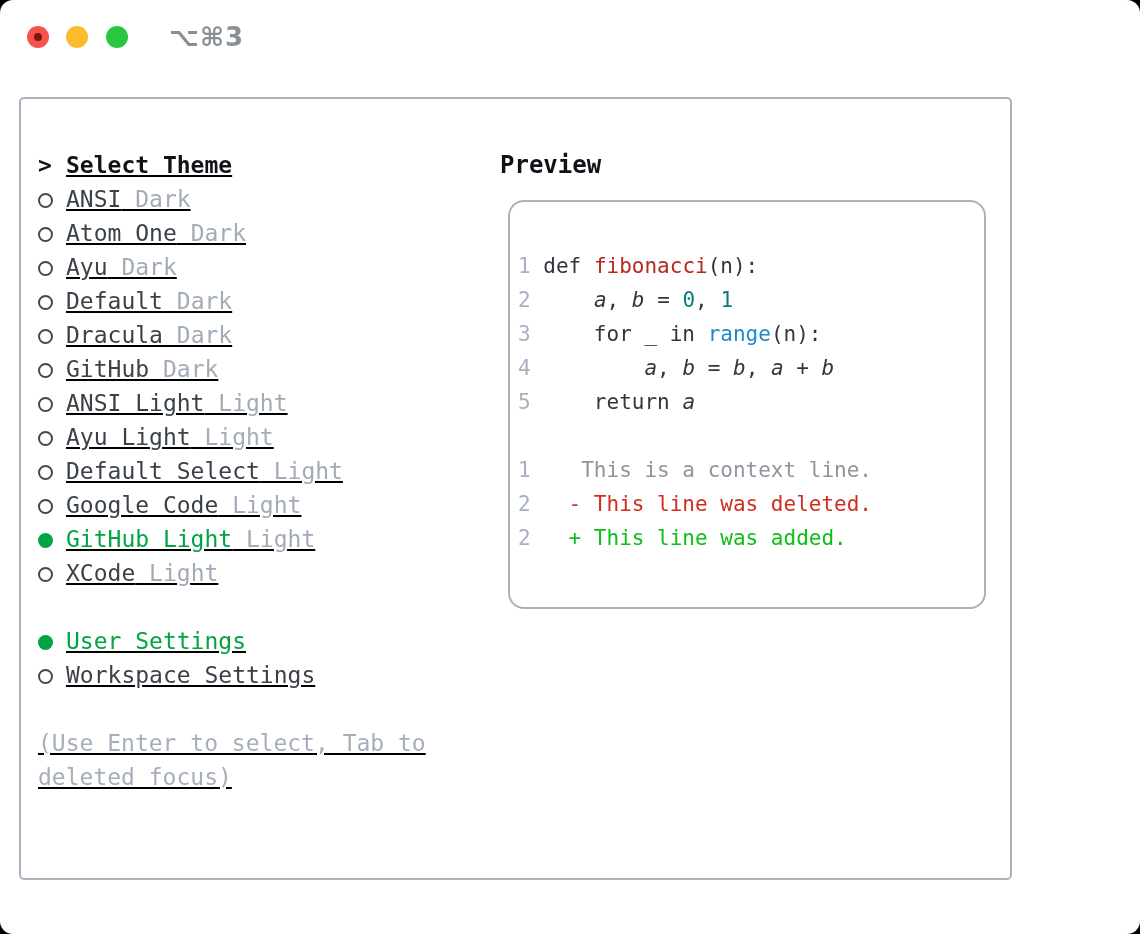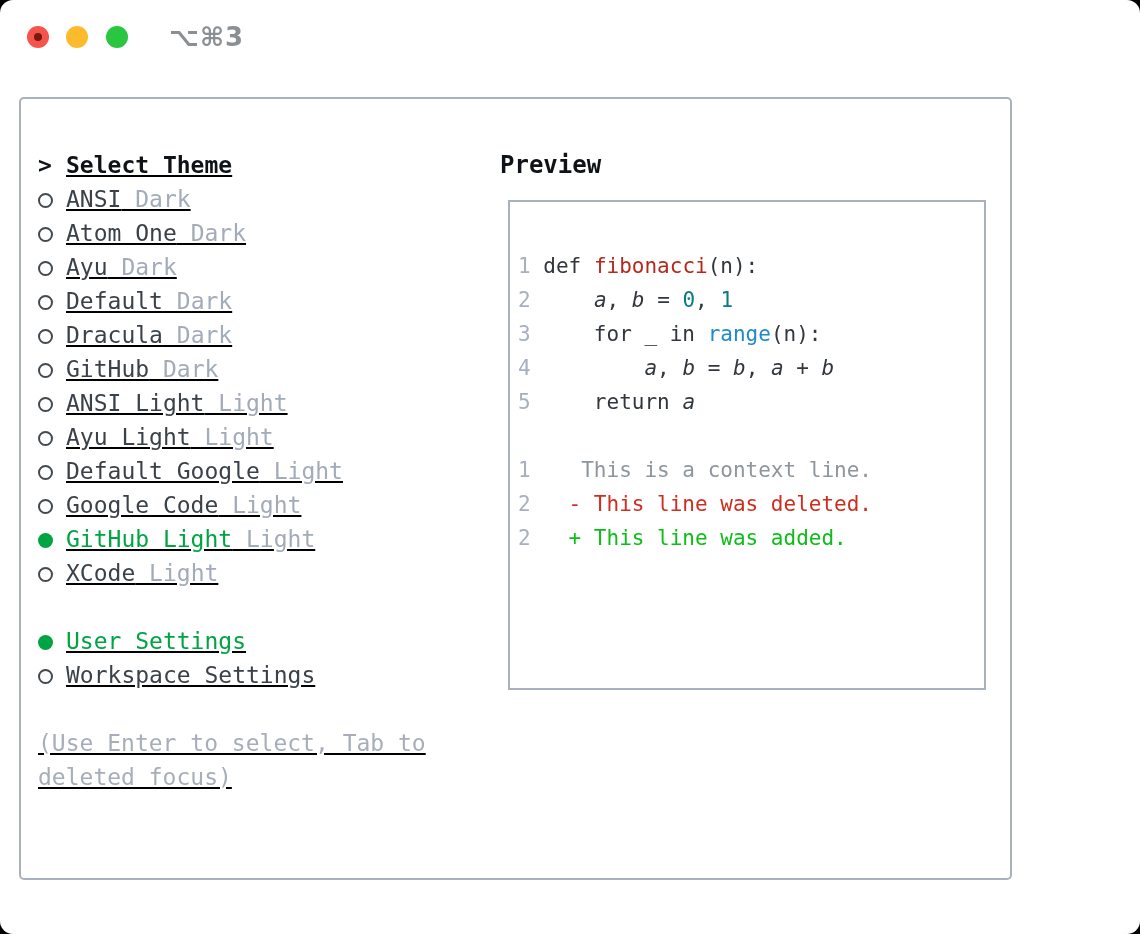--- a/index.html
+++ b/index.html
@@ -40,22 +40,22 @@
   .theme-name{color:var(--text-dark);}
   .row.selected .theme-name,.row.option.selected .label{color:var(--accent-green);}
   .variant{color:var(--muted);}
   .row.hint{color:var(--hint);}
   
   .preview-heading{
     position:absolute;left:479px;top:49px;height:34px;line-height:34px;
     font-size:24px;font-weight:bold;color:var(--black);
   }
   .preview-box{
-    position:absolute;left:487px;top:101px;width:478px;height:490px;
-    border:2px solid var(--border);border-radius:0;box-sizing:border-box;
+    position:absolute;left:487px;top:101px;width:478px;height:409px;
+    border:2px solid var(--border);border-radius:16px;box-sizing:border-box;
   }
   .preview-box pre{
     margin:0;padding:47px 0 0 8px;
     font-family:"DejaVu Sans Mono","Liberation Mono",monospace;
     font-size:21px;line-height:34px;
   }
   .pv-line{height:34px;white-space:pre;}
   .tk-lineno{color:var(--lineno);}
   .tk-plain{color:var(--code);}
   .tk-func{color:var(--func-red);}
@@ -84,21 +84,21 @@
     <div class="left-col" id="left-col">
         <div class="row heading"><span class="marker">&gt;</span><span class="label">Select Theme</span></div>
         <div class="row theme"><span class="marker"><span class="radio"></span></span><span class="label"><span class="theme-name">ANSI</span><span class="variant"> Dark</span></span></div>
         <div class="row theme"><span class="marker"><span class="radio"></span></span><span class="label"><span class="theme-name">Atom One</span><span class="variant"> Dark</span></span></div>
         <div class="row theme"><span class="marker"><span class="radio"></span></span><span class="label"><span class="theme-name">Ayu</span><span class="variant"> Dark</span></span></div>
         <div class="row theme"><span class="marker"><span class="radio"></span></span><span class="label"><span class="theme-name">Default</span><span class="variant"> Dark</span></span></div>
         <div class="row theme"><span class="marker"><span class="radio"></span></span><span class="label"><span class="theme-name">Dracula</span><span class="variant"> Dark</span></span></div>
         <div class="row theme"><span class="marker"><span class="radio"></span></span><span class="label"><span class="theme-name">GitHub</span><span class="variant"> Dark</span></span></div>
         <div class="row theme"><span class="marker"><span class="radio"></span></span><span class="label"><span class="theme-name">ANSI Light</span><span class="variant"> Light</span></span></div>
         <div class="row theme"><span class="marker"><span class="radio"></span></span><span class="label"><span class="theme-name">Ayu Light</span><span class="variant"> Light</span></span></div>
-        <div class="row theme"><span class="marker"><span class="radio"></span></span><span class="label"><span class="theme-name">Default Google</span><span class="variant"> Light</span></span></div>
+        <div class="row theme"><span class="marker"><span class="radio"></span></span><span class="label"><span class="theme-name">Default Select</span><span class="variant"> Light</span></span></div>
         <div class="row theme"><span class="marker"><span class="radio"></span></span><span class="label"><span class="theme-name">Google Code</span><span class="variant"> Light</span></span></div>
         <div class="row theme selected"><span class="marker"><span class="radio on"></span></span><span class="label"><span class="theme-name">GitHub Light</span><span class="variant"> Light</span></span></div>
         <div class="row theme"><span class="marker"><span class="radio"></span></span><span class="label"><span class="theme-name">XCode</span><span class="variant"> Light</span></span></div>
         <div class="row blank"></div>
         <div class="row option selected"><span class="marker"><span class="radio on"></span></span><span class="label">User Settings</span></div>
         <div class="row option"><span class="marker"><span class="radio"></span></span><span class="label">Workspace Settings</span></div>
         <div class="row blank"></div>
         <div class="row hint"><span class="label">(Use Enter to select, Tab to</span></div>
         <div class="row hint"><span class="label">deleted focus)</span></div>
       </div>

